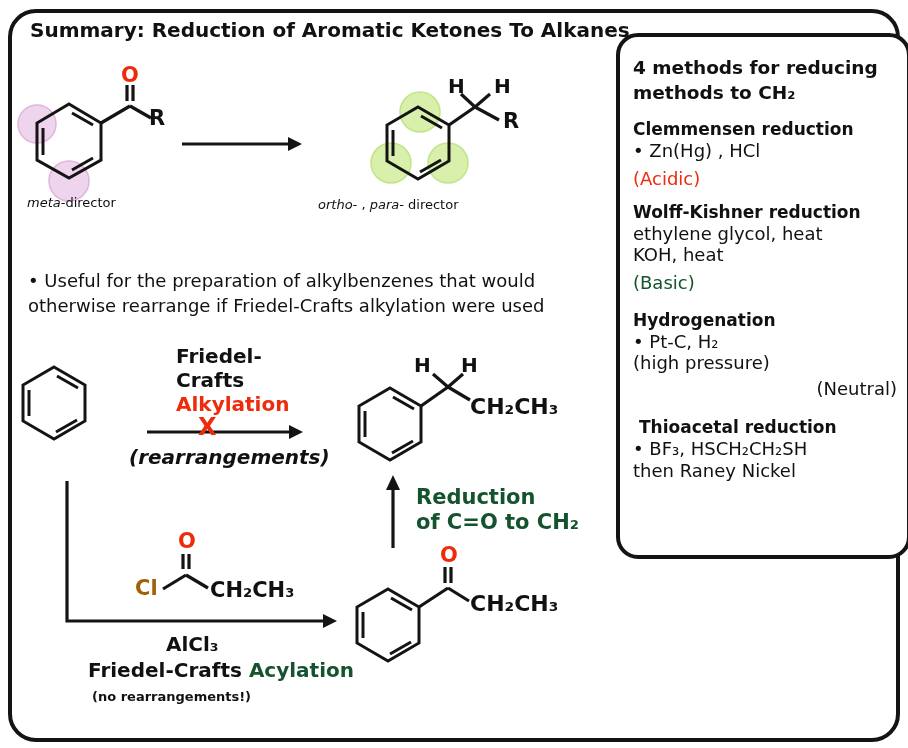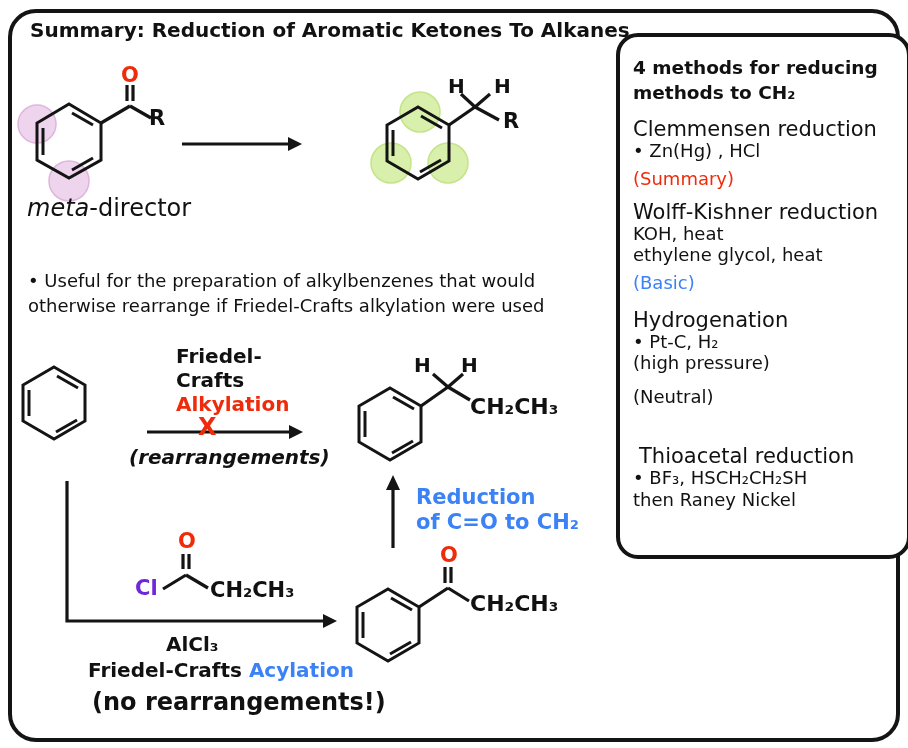--- a/index.html
+++ b/index.html
@@ -7,35 +7,35 @@
          font-family:"DejaVu Sans","Liberation Sans",sans-serif;color:#111;}
   .box{position:absolute;border:4px solid #141414;background:transparent;}
   #outer-box{left:8px;top:9px;width:884px;height:725px;border-radius:28px;}
   #methods-panel{left:616px;top:33px;width:264px;height:500px;border-radius:22px;background:#fff;
                  padding:18px 10px 0 13px;box-sizing:content-box;}
   svg{position:absolute;left:0;top:0;}
   .lbl{position:absolute;line-height:1;white-space:nowrap;}
   .b{font-weight:bold;}
   .it{font-style:italic;}
   .red{color:#ee2c0c;}
-  .blue{color:#3b82f6;}
-  .green{color:#6d28d9;}
+  .blue{color:#14532d;}
+  .green{color:#a16207;}
   .f20{font-size:20px;}
   .f21{font-size:21px;}
   .f22{font-size:22px;}
-  .f19{font-size:24px;}
+  .f19{font-size:13px;}
   .f18{font-size:18px;}
   
   #methods-panel{font-size:18px;}
   .panel-heading{font-weight:bold;font-size:18.5px;line-height:25px;margin-bottom:13px;white-space:nowrap;}
-  .method-name{font-weight:normal;font-size:21px;line-height:22px;margin-top:12px;white-space:nowrap;}
+  .method-name{font-weight:bold;font-size:17px;line-height:22px;margin-top:12px;white-space:nowrap;}
   .m-line{line-height:21.5px;white-space:nowrap;}
   .m-tag{line-height:21px;margin-top:6px;white-space:nowrap;}
   .mt16{margin-top:16px;}
-  .mt22{margin-top:38px;}
+  .mt22{margin-top:17px;}
   
   .bond{stroke:#141414;stroke-width:3.2;fill:none;}
   .ring{stroke:#141414;stroke-width:3;fill:none;}
   .ah{fill:#141414;stroke:none;}
   .pinkc{fill:#eed4ed;stroke:#dfb5de;stroke-width:1.5;}
   .greenc{fill:#d9efac;stroke:#c3e487;stroke-width:1.5;}
 </style>
 </head>
 <body>
 
@@ -137,20 +137,21 @@
 
   <div class="lbl b f20" style="left:30px;top:20px;">Summary: Reduction of Aromatic Ketones To Alkanes</div>
 
   <div class="lbl b f21 red" style="left:121px;top:65px;">O</div>
   <div class="lbl b f21" style="left:149px;top:108px;">R</div>
   <div class="lbl b f20" style="left:448px;top:76px;">H</div>
   <div class="lbl b f20" style="left:494px;top:76px;">H</div>
   <div class="lbl b f21" style="left:503px;top:111px;">R</div>
 
   <div class="lbl f19" style="left:27px;top:196px;"><span class="it">meta</span><span>-director</span></div>
+  <div class="lbl f19" style="left:318px;top:198px;"><span class="it">ortho-</span><span> , </span><span class="it">para-</span><span> director</span></div>
 
   <div class="lbl f18" style="left:28px;top:268px;line-height:25px;">
       <div>• Useful for the preparation of alkylbenzenes that would</div>
       <div>otherwise rearrange if Friedel-Crafts alkylation were used</div>
     </div>
 
   <div class="lbl b f20" style="left:176px;top:346px;">Friedel-</div>
   <div class="lbl b f20" style="left:176px;top:370px;">Crafts</div>
   <div class="lbl b f20 red" style="left:176px;top:394px;">Alkylation</div>
   <div class="lbl b red" style="left:198px;top:415px;font-size:24px;">X</div>
@@ -176,35 +177,35 @@
 
   <div id="methods-panel" class="box">
     <div class="panel-heading">
       <div>4 methods for reducing</div>
       <div>methods to CH₂</div>
     </div>
 
     <div>
       <div class="method-name" style="margin-top:0;">Clemmensen reduction</div>
       <div class="m-line">• Zn(Hg) , HCl</div>
-      <div class="m-tag red">(Summary)</div>
+      <div class="m-tag red">(Acidic)</div>
     </div>
 
     <div>
       <div class="method-name">Wolff-Kishner reduction</div>
+      <div class="m-line">ethylene glycol, heat</div>
       <div class="m-line">KOH, heat</div>
-      <div class="m-line">ethylene glycol, heat</div>
       <div class="m-tag blue">(Basic)</div>
     </div>
 
     <div>
       <div class="method-name mt16">Hydrogenation</div>
       <div class="m-line">• Pt-C, H₂</div>
       <div class="m-line">(high pressure)</div>
-      <div class="m-line" style="margin-top:12px;">(Neutral)</div>
+      <div class="m-line" style="margin-top:4px;text-align:right;">(Neutral)</div>
     </div>
 
     <div>
       <div class="method-name mt22" style="margin-left:6px;">Thioacetal reduction</div>
       <div class="m-line">• BF₃, HSCH₂CH₂SH</div>
       <div class="m-line">then Raney Nickel</div>
     </div>
   </div>
 
 </div>

